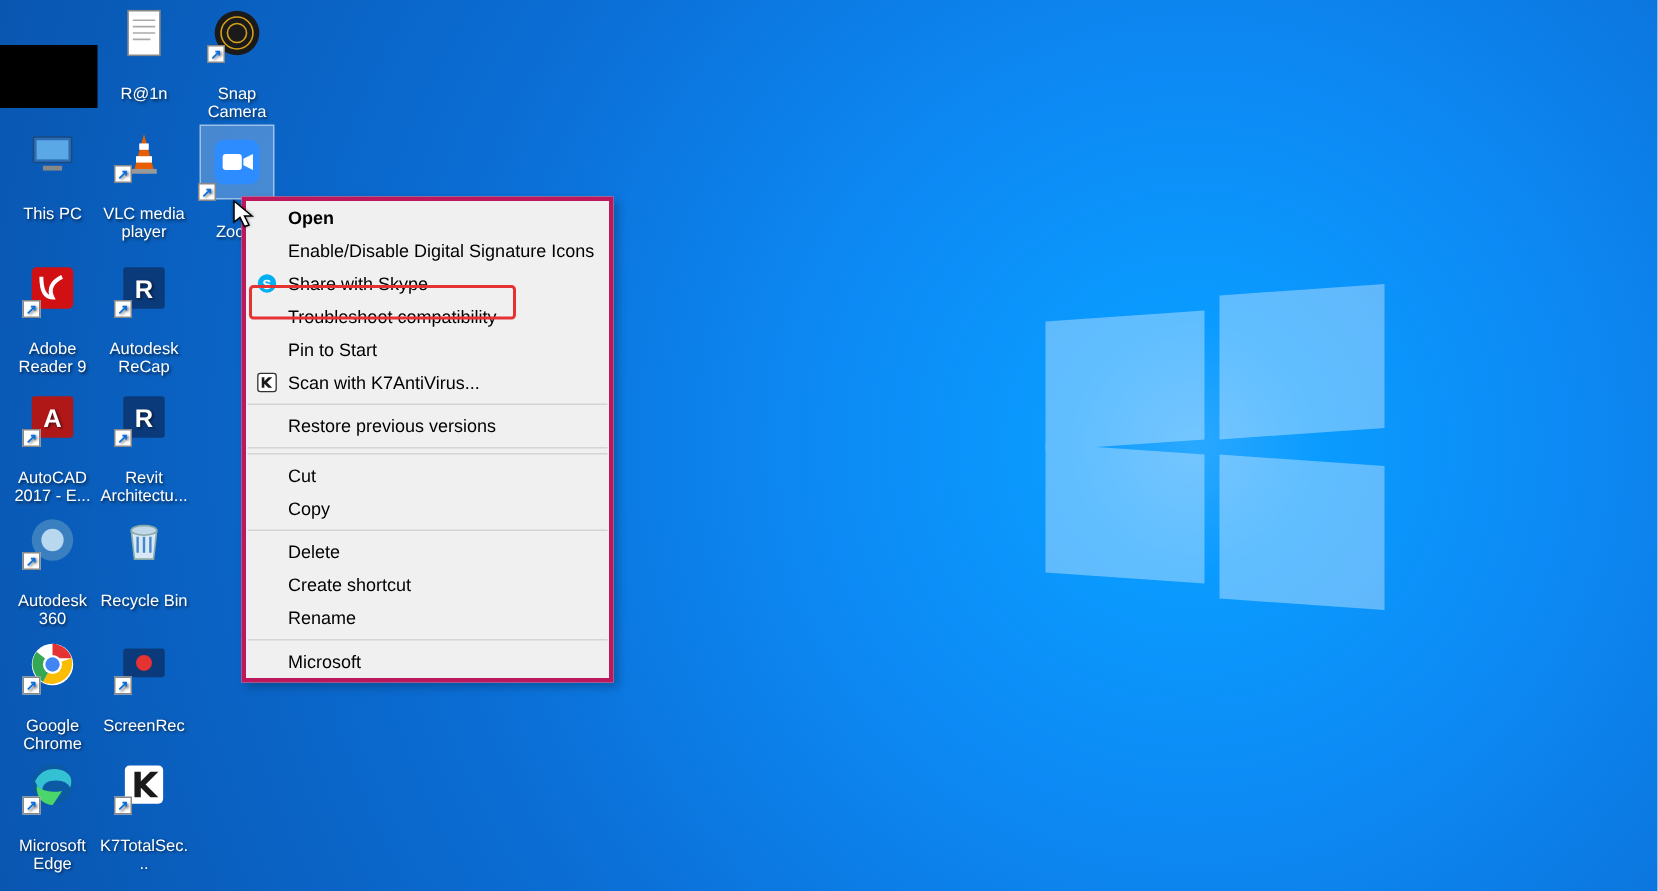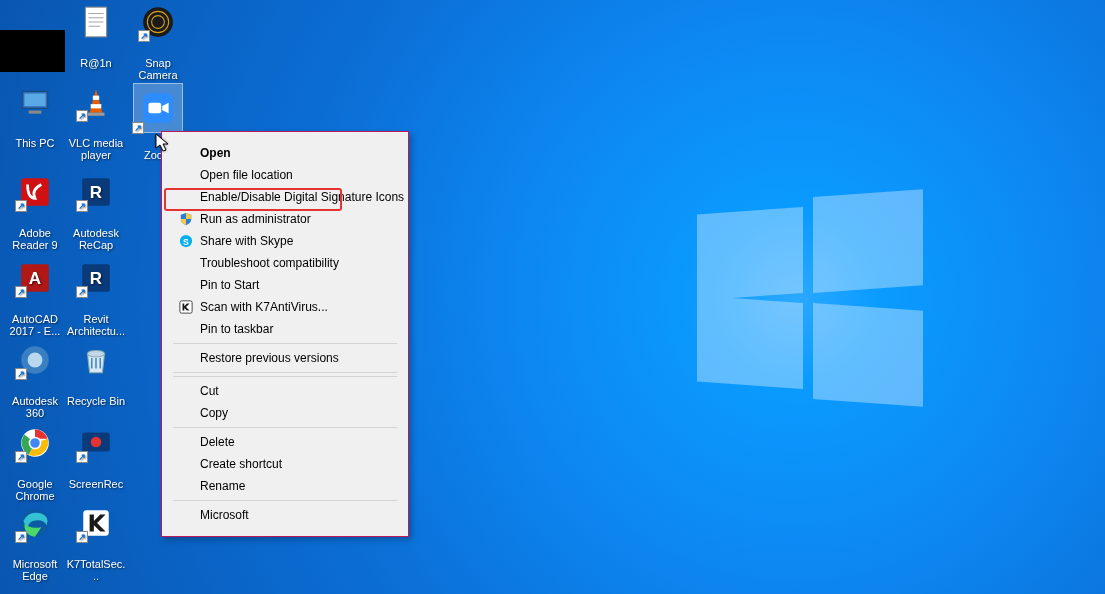--- a/index.html
+++ b/index.html
@@ -60,24 +60,24 @@
 
 
 .censor { position:absolute; left:0; top:30px; width:65px; height:42px; background:#000; }
 
 
 .context-menu {
   position: absolute;
   left: 161px; top: 131px;
   width: 248px;
   background: #f0f0f0;
-  border: 1px solid #be185d;
+  border: 3px solid #be185d;
   box-shadow: 3px 3px 6px rgba(0,0,0,.25);
   color: #000;
-  padding: 10px;
+  padding: 0;
 }
 .context-menu .item {
   display: flex;
   align-items: center;
   height: 22px;
   padding: 0 24px 0 28px;
   position: relative;
   font-size: 12px;
   white-space: nowrap;
   cursor: default;
@@ -290,35 +290,22 @@
   </div>
 
   <div class="censor"></div>
 </div>
 
 <div class="context-menu">
   <div class="item bold">
       <span>Open</span>
     </div>
   <div class="item">
-      <span>Open file location</span>
-    </div>
-  <div class="item">
       <span>Enable/Disable Digital Signature Icons</span>
     </div>
-  <div class="item">
-    <span class="ic">
-        <svg width="14" height="14" viewBox="0 0 16 16">
-          <path d="M8 1 L14 3 V8 Q14 13 8 15 Q2 13 2 8 V3 Z" fill="#2d7dd2"></path>
-          <path d="M8 1 L14 3 V8 L8 8 Z" fill="#f7c948"></path>
-          <path d="M8 8 L8 15 Q2 13 2 8 Z" fill="#f7c948"></path>
-        </svg>
-      </span>
-    <span>Run as administrator</span>
-  </div>
   <div class="item">
     <span class="ic">
         <svg width="14" height="14" viewBox="0 0 16 16">
           <circle cx="8" cy="8" r="7" fill="#00aff0"></circle>
           <text x="8" y="12" font-size="10" fill="#fff" text-anchor="middle" font-weight="bold">S</text>
         </svg>
       </span>
     <span>Share with Skype</span>
   </div>
   <div class="item">
@@ -329,23 +316,20 @@
     </div>
   <div class="item">
     <span class="ic">
         <svg width="14" height="14" viewBox="0 0 16 16">
           <rect x="1" y="1" width="14" height="14" rx="2" fill="#fff" stroke="#333"></rect>
           <polygon points="4,4 6,4 6,7 9,4 12,4 8,8 12,12 9,12 6,9 6,12 4,12" fill="#1a1a1a"></polygon>
         </svg>
       </span>
     <span>Scan with K7AntiVirus...</span>
   </div>
-  <div class="item">
-      <span>Pin to taskbar</span>
-    </div>
   <div class="sep"></div>
   <div class="item">
       <span>Restore previous versions</span>
     </div>
   <div class="sep"></div>
   <div class="sep"></div>
   <div class="item">
       <span>Cut</span>
     </div>
   <div class="item">

